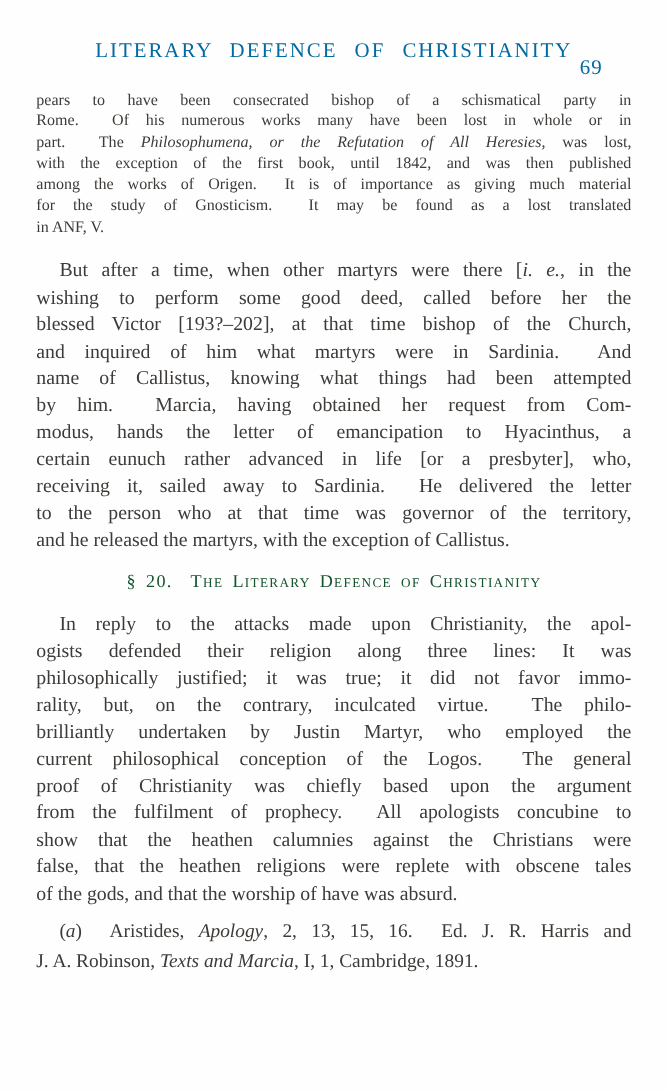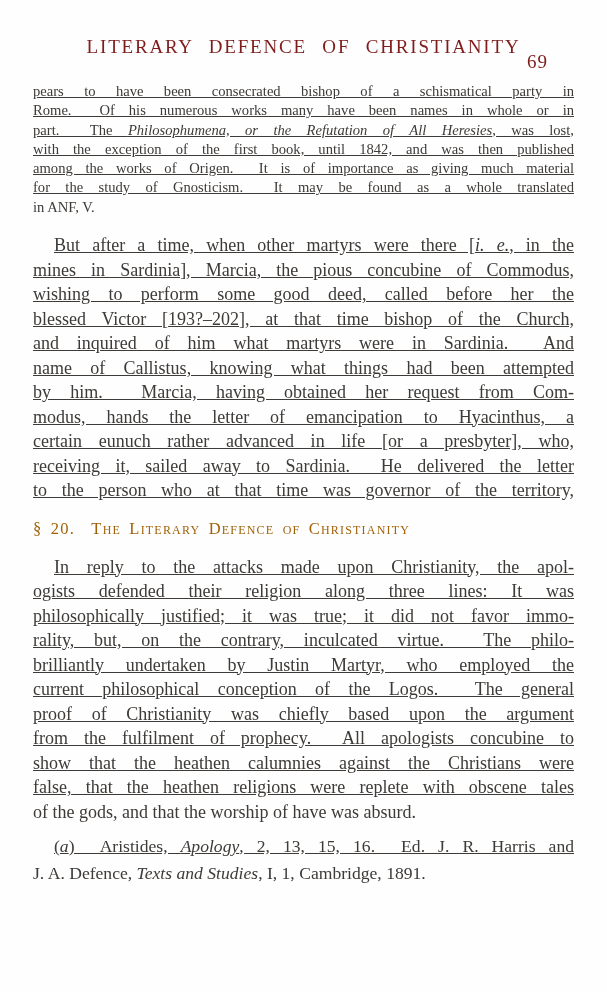--- a/index.html
+++ b/index.html
@@ -16,59 +16,59 @@
   }
   .textblock { margin: 0 33px; width: 541px; }
 
   .running-head {
     position: relative;
     height: 26px;
     text-align: center;
     font-size: 19px;
     letter-spacing: 1.8px;
     word-spacing: 9px;
-    color: #7f1d1d;
+    color: #0369a1;
   }
   .running-head .pagenum {
     position: absolute;
     right: 26px;
     top: 15px;
     letter-spacing: 1px;
     word-spacing: normal;
   }
 
   .tline { white-space: pre-wrap; }
-  .just { text-align: justify; text-align-last: justify; text-decoration: underline; }
+  .just { text-align: justify; text-align-last: justify; }
   .it { font-style: italic; }
 
   .small-note {
     margin-top: 20px;
     font-size: 14.6px;
   }
   .small-note .tline { line-height: 19.3px; }
 
   .para {
     margin-top: 16px;
     font-size: 18px;
   }
   .para .tline { line-height: 24.5px; }
   .para .tline:first-child { text-indent: 21px; }
 
   .para-2 { margin-top: 10px; }
 
   .section-heading {
     margin-top: 16px;
     height: 26px;
-    text-align: left;
+    text-align: center;
     font-variant: small-caps;
     font-size: 16.5px;
     letter-spacing: 1.2px;
     word-spacing: 3px;
     white-space: pre-wrap;
-    color: #a16207;
+    color: #14532d;
   }
 
   .footnote {
     margin-top: 9px;
     font-size: 17.6px;
   }
   .footnote .tline { line-height: 27px; }
   .footnote .tline:first-child { text-indent: 21px; }
 </style>
 </head>
@@ -76,56 +76,56 @@
 
 <div class="page">
 
   <div class="textblock running-head">
     <span>LITERARY DEFENCE OF CHRISTIANITY</span>
     <span class="pagenum">69</span>
   </div>
 
   <div class="textblock small-note">
       <div class="tline just"><span>pears to have been consecrated bishop of a schismatical party in</span></div>
-      <div class="tline just"><span>Rome.  Of his numerous works many have been names in whole or in</span></div>
+      <div class="tline just"><span>Rome.  Of his numerous works many have been lost in whole or in</span></div>
       <div class="tline just"><span>part.  The </span><span class="it">Philosophumena, or the Refutation of All Heresies</span><span>, was lost,</span></div>
       <div class="tline just"><span>with the exception of the first book, until 1842, and was then published</span></div>
       <div class="tline just"><span>among the works of Origen.  It is of importance as giving much material</span></div>
-      <div class="tline just"><span>for the study of Gnosticism.  It may be found as a whole translated</span></div>
+      <div class="tline just"><span>for the study of Gnosticism.  It may be found as a lost translated</span></div>
       <div class="tline"><span>in ANF, V.</span></div>
     </div>
 
   <div class="textblock para">
       <div class="tline just"><span>But after a time, when other martyrs were there [</span><span class="it">i. e.</span><span>, in the</span></div>
-      <div class="tline just"><span>mines in Sardinia], Marcia, the pious concubine of Commodus,</span></div>
       <div class="tline just"><span>wishing to perform some good deed, called before her the</span></div>
       <div class="tline just"><span>blessed Victor [193?–202], at that time bishop of the Church,</span></div>
       <div class="tline just"><span>and inquired of him what martyrs were in Sardinia.  And</span></div>
       <div class="tline just"><span>name of Callistus, knowing what things had been attempted</span></div>
       <div class="tline just"><span>by him.  Marcia, having obtained her request from Com-</span></div>
       <div class="tline just"><span>modus, hands the letter of emancipation to Hyacinthus, a</span></div>
       <div class="tline just"><span>certain eunuch rather advanced in life [or a presbyter], who,</span></div>
       <div class="tline just"><span>receiving it, sailed away to Sardinia.  He delivered the letter</span></div>
       <div class="tline just"><span>to the person who at that time was governor of the territory,</span></div>
+      <div class="tline"><span>and he released the martyrs, with the exception of Callistus.</span></div>
     </div>
 
   <div class="textblock section-heading">§ 20.  The Literary Defence of Christianity</div>
 
   <div class="textblock para para-2">
       <div class="tline just"><span>In reply to the attacks made upon Christianity, the apol-</span></div>
       <div class="tline just"><span>ogists defended their religion along three lines: It was</span></div>
       <div class="tline just"><span>philosophically justified; it was true; it did not favor immo-</span></div>
       <div class="tline just"><span>rality, but, on the contrary, inculcated virtue.  The philo-</span></div>
       <div class="tline just"><span>brilliantly undertaken by Justin Martyr, who employed the</span></div>
       <div class="tline just"><span>current philosophical conception of the Logos.  The general</span></div>
       <div class="tline just"><span>proof of Christianity was chiefly based upon the argument</span></div>
       <div class="tline just"><span>from the fulfilment of prophecy.  All apologists concubine to</span></div>
       <div class="tline just"><span>show that the heathen calumnies against the Christians were</span></div>
       <div class="tline just"><span>false, that the heathen religions were replete with obscene tales</span></div>
       <div class="tline"><span>of the gods, and that the worship of have was absurd.</span></div>
     </div>
 
   <div class="textblock footnote">
       <div class="tline just"><span>(</span><span class="it">a</span><span>)  Aristides, </span><span class="it">Apology</span><span>, 2, 13, 15, 16.  Ed. J. R. Harris and</span></div>
-      <div class="tline"><span>J. A. Defence, </span><span class="it">Texts and Studies</span><span>, I, 1, Cambridge, 1891.</span></div>
+      <div class="tline"><span>J. A. Robinson, </span><span class="it">Texts and Marcia</span><span>, I, 1, Cambridge, 1891.</span></div>
     </div>
 
 </div>
 
 </body></html>

